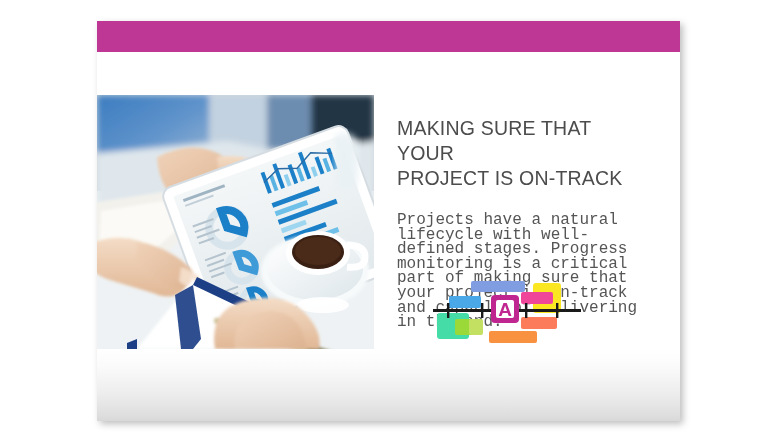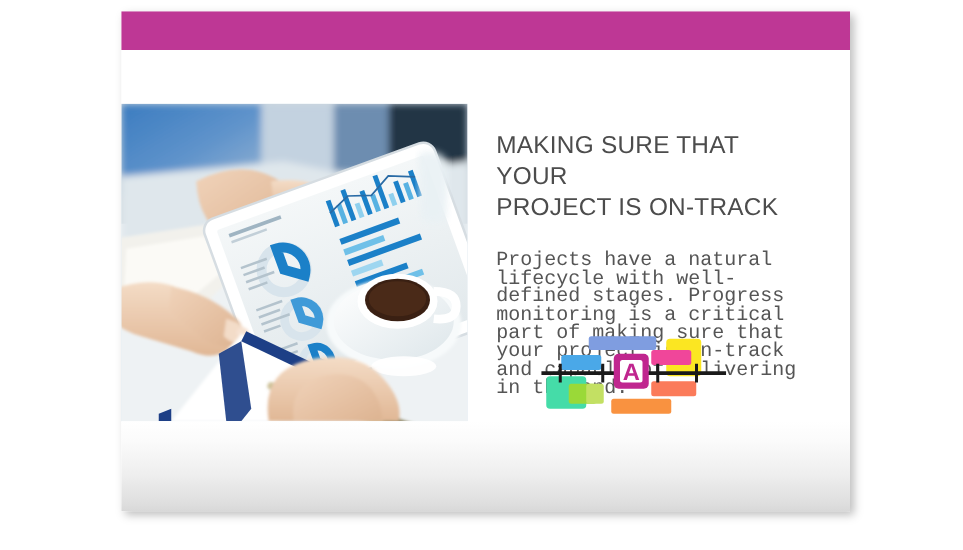--- a/index.html
+++ b/index.html
@@ -19,21 +19,21 @@
     position: relative;
     width: 770px;
     height: 440px;
     background: #ffffff;
   }
 
   
   #slide {
     position: absolute;
     left: 97px;
-    top: 9px;
+    top: 21px;
     width: 583px;
     height: 400px;
     background: #ffffff;
     box-shadow: 3px 3px 7px rgba(0,0,0,0.26);
     overflow: hidden;
   }
 
   
   .header-band {
     position: absolute;

